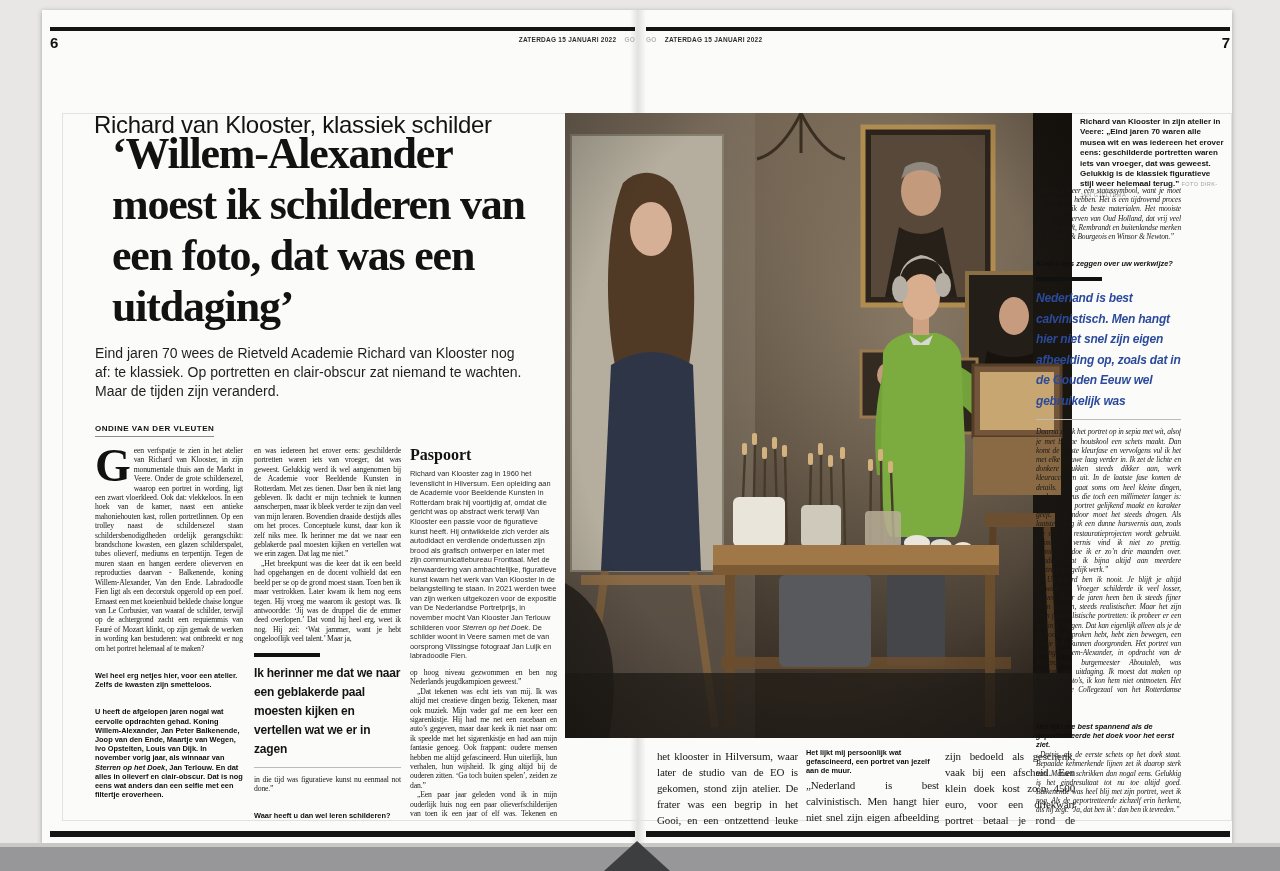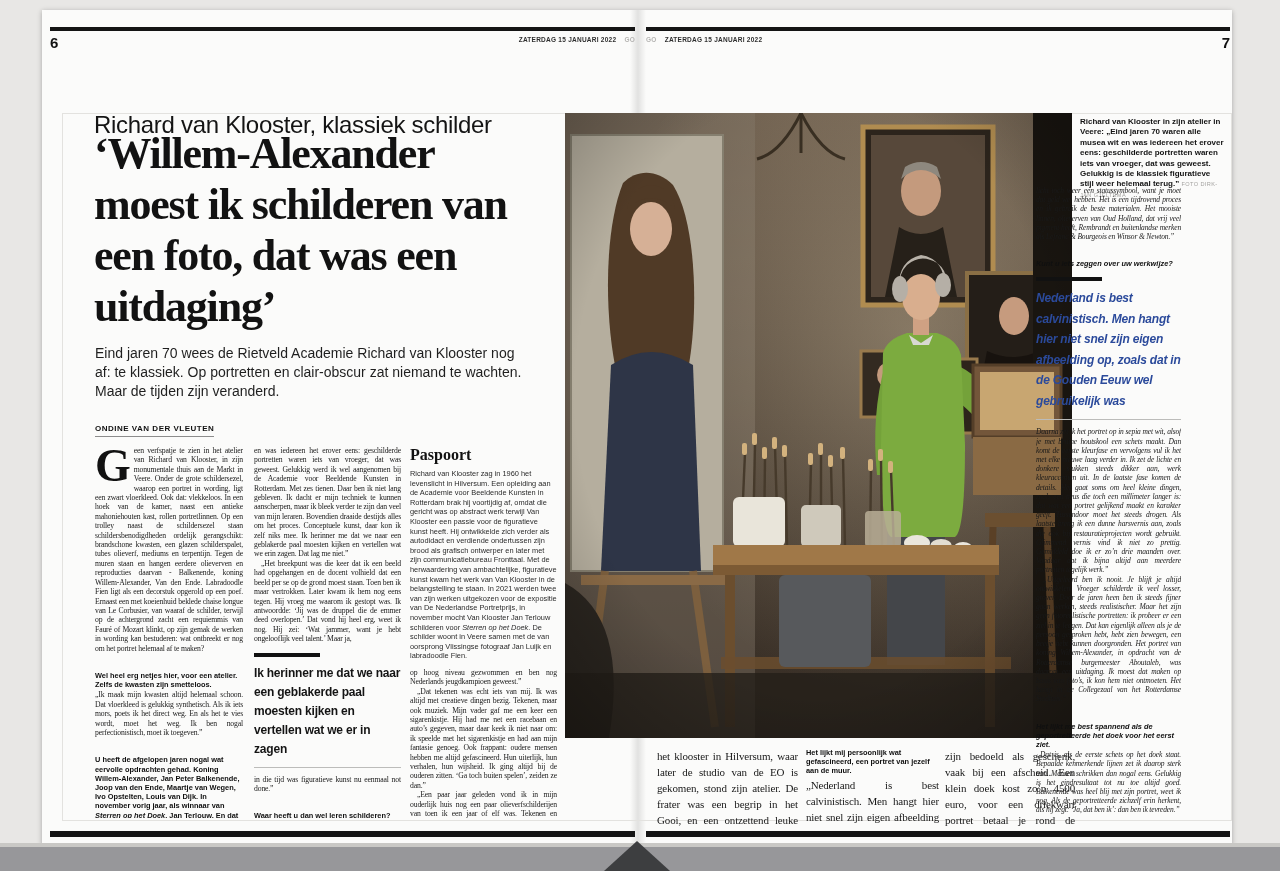--- a/index.html
+++ b/index.html
@@ -91,30 +91,29 @@
 
 <div class="abs rule" style="left:646px;top:27px;width:584px;height:4px;"></div>
 <div class="abs dateline" style="left:646px;top:36px;">
   <span class="go" style="margin-right:6px;">GO</span>
   <span>ZATERDAG 15 JANUARI 2022</span>
 </div>
 <div class="abs pagenum" style="left:1190px;top:34px;width:40px;text-align:right;">7</div>
 
 <div class="abs kicker" style="left:94px;top:84px;margin-top:27px;">Richard van Klooster, klassiek schilder</div>
 <div class="abs frame" style="left:62px;top:113px;width:1168px;height:706px;"></div>
-<h1 class="abs headline" style="left:94px;top:128px;width:452px;">‘Willem-Alexander moest ik schilderen van een foto, dat was een uitdaging’</h1>
+<h1 class="abs headline" style="left:112px;top:128px;width:452px;">‘Willem-Alexander moest ik schilderen van een foto, dat was een uitdaging’</h1>
 <p class="abs intro" style="left:95px;top:344px;width:437px;">Eind jaren 70 wees de Rietveld Academie Richard van Klooster nog af: te klassiek. Op portretten en clair-obscur zat niemand te wachten. Maar de tijden zijn veranderd.</p>
 <div class="abs" style="left:95px;top:417px;">
   <span class="byline">ONDINE VAN DER VLEUTEN</span>
 </div>
 
 <div class="abs col body-serif" style="left:95px;top:446px;width:148px;height:372px;">
   <p><span class="dropcap">G</span><span>een verfspatje te zien in het atelier van Richard van Klooster, in zijn monumentale thuis aan de Markt in Veere. Onder de grote schildersezel, waarop een portret in wording, ligt een zwart vloerkleed. Ook dat: vlekkeloos. In een hoek van de kamer, naast een antieke mahoniehouten kast, rollen portretlinnen. Op een trolley naast de schildersezel staan schildersbenodigdheden ordelijk gerangschikt: brandschone kwasten, een glazen schilderspalet, tubes olieverf, mediums en terpentijn. Tegen de muren staan en hangen eerdere olieverven en reproducties daarvan - Balkenende, koning Willem-Alexander, Van den Ende. Labradoodle Fien ligt als een decorstuk opgerold op een poef. Ernaast een met koeienhuid beklede chaise longue van Le Corbusier, van waaraf de schilder, terwijl op de achtergrond zacht een requiemmis van Fauré of Mozart klinkt, op zijn gemak de werken in wording kan bestuderen: wat ontbreekt er nog om het portret helemaal af te maken?</span></p>
   <p class="qhead">Wel heel erg netjes hier, voor een atelier. Zelfs de kwasten zijn smetteloos.</p>
-  <p>„Ik maak mijn kwasten altijd helemaal schoon. Dat vloerkleed is gelukkig synthetisch. Als ik iets mors, poets ik het direct weg. En als het te vies wordt, moet het weg. Ik ben nogal perfectionistisch, moet ik toegeven.”</p>
   <p class="qhead"><span>U heeft de afgelopen jaren nogal wat eervolle opdrachten gehad. Koning Willem-Alexander, Jan Peter Balkenende, Joop van den Ende, Maartje van Wegen, Ivo Opstelten, Louis van Dijk. In november vorig jaar, als winnaar van </span><em>Sterren op het Doek</em><span>, Jan Terlouw. En dat alles in olieverf en clair-obscur. Dat is nog eens wat anders dan een selfie met een filtertje eroverheen.</span></p>
 
 </div>
 
 <div class="abs col body-serif" style="left:254px;top:446px;width:147px;height:372px;">
   <p>en was iedereen het erover eens: geschilderde portretten waren iets van vroeger, dat was geweest. Gelukkig werd ik wel aangenomen bij de Academie voor Beeldende Kunsten in Rotterdam. Met zes tienen. Daar ben ik niet lang gebleven. Ik dacht er mijn techniek te kunnen aanscherpen, maar ik bleek verder te zijn dan veel van mijn leraren. Bovendien draaide destijds alles om het proces. Conceptuele kunst, daar kon ik zelf niks mee. Ik herinner me dat we naar een geblakerde paal moesten kijken en vertellen wat we erin zagen. Dat lag me niet.”</p>
   <p class="ind">„Het breekpunt was die keer dat ik een beeld had opgehangen en de docent volhield dat een beeld per se op de grond moest staan. Toen ben ik maar vertrokken. Later kwam ik hem nog eens tegen. Hij vroeg me waarom ik gestopt was. Ik antwoordde: ‘Jij was de druppel die de emmer deed overlopen.’ Dat vond hij heel erg, weet ik nog. Hij zei: ‘Wat jammer, want je hebt ongelooflijk veel talent.’ Maar ja,</p>
   <div class="pq-rule-top"></div>
   <div class="pq-text">Ik herinner me dat we naar een geblakerde paal moesten kijken en vertellen wat we er in zagen</div>
   <div class="pq-rule-bot"></div>

